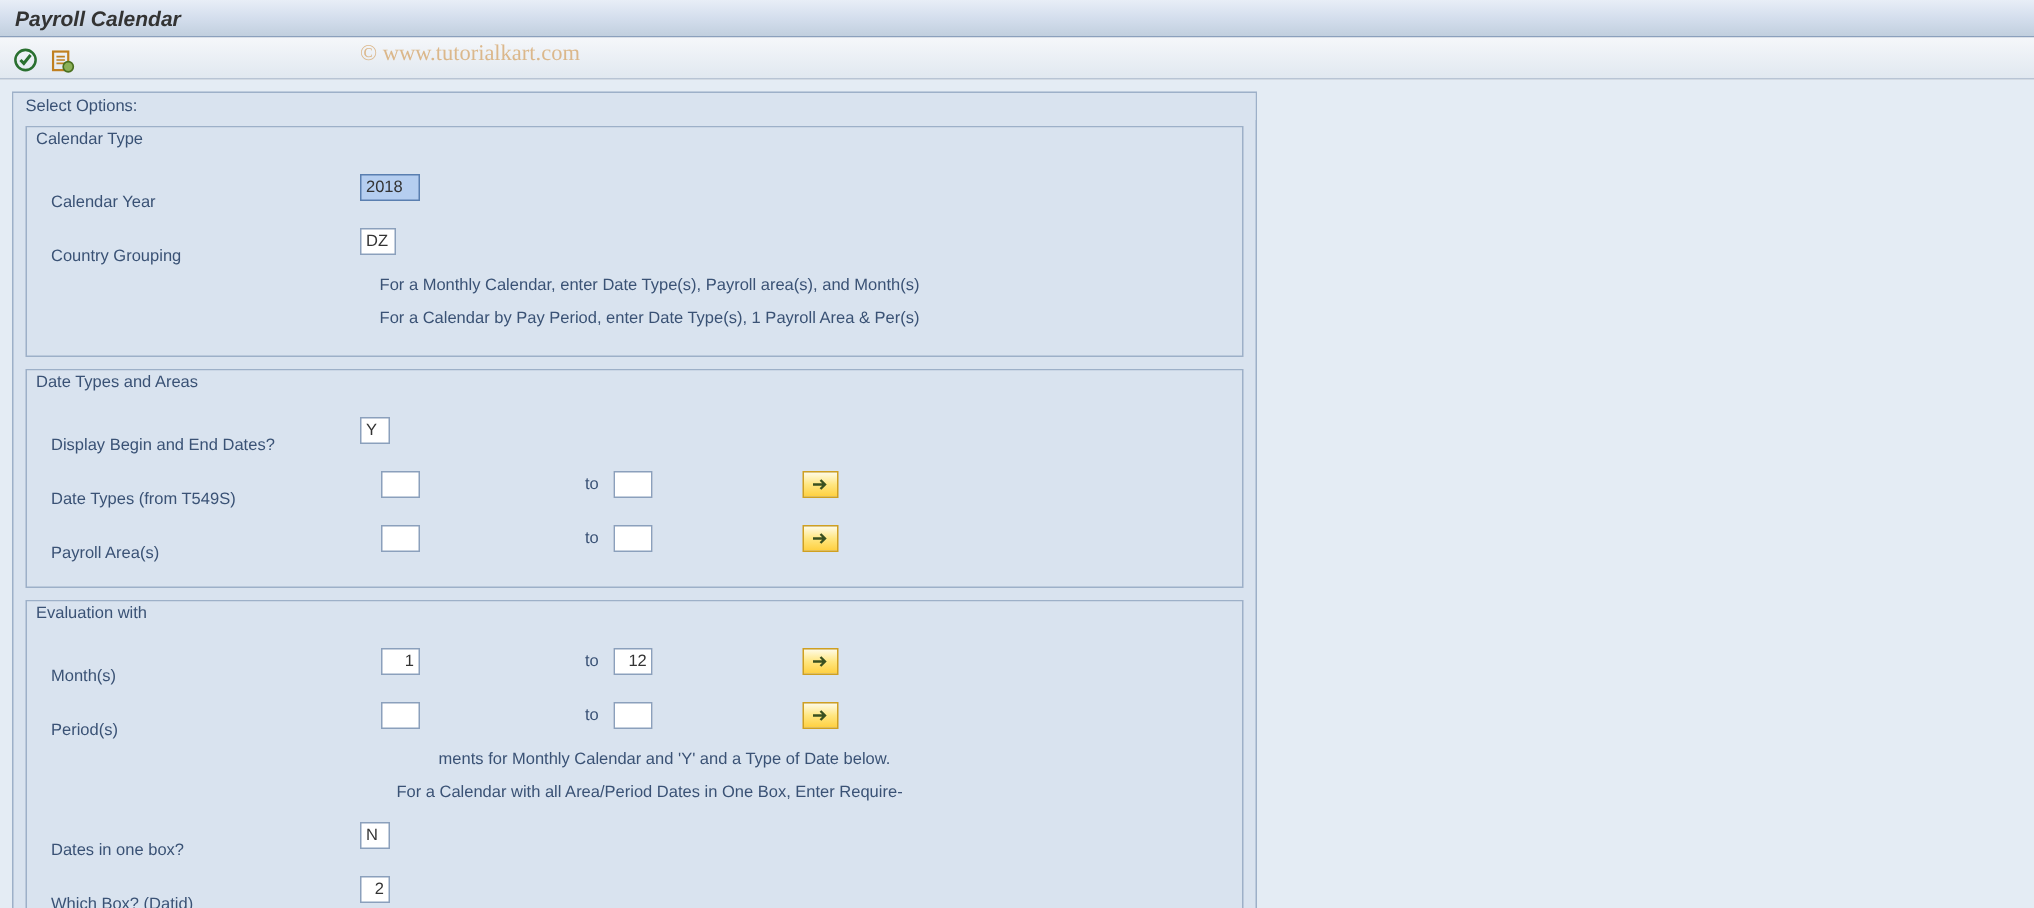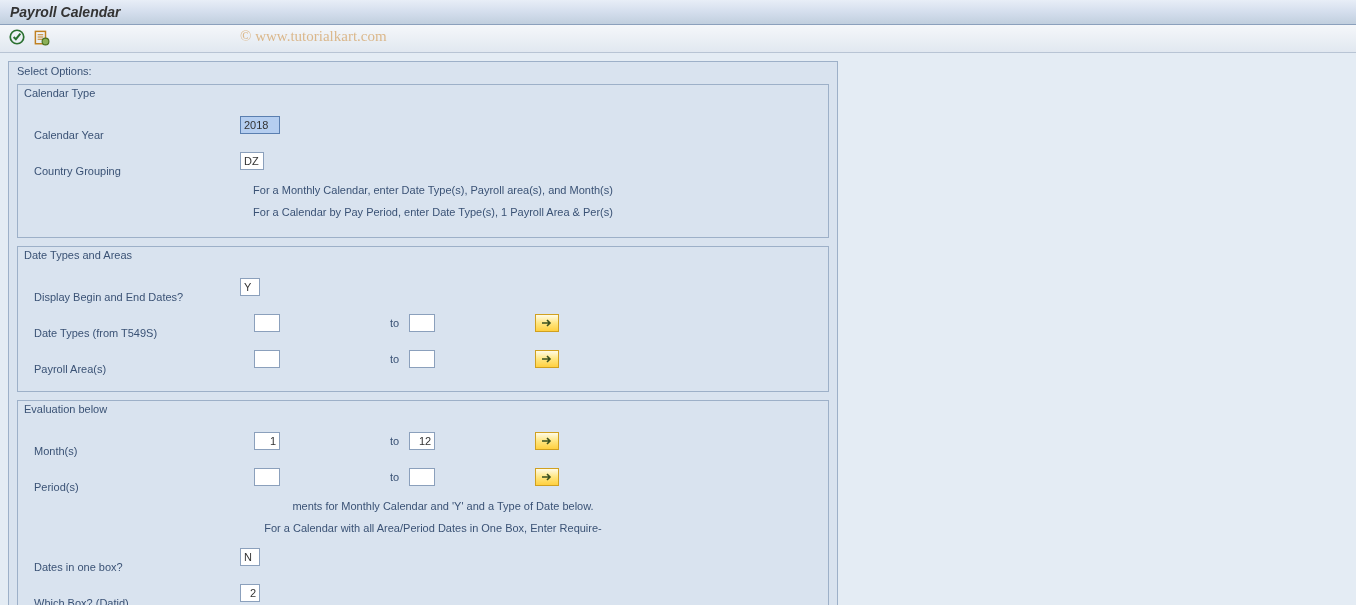--- a/index.html
+++ b/index.html
@@ -13,21 +13,21 @@
       font-style: italic;
       font-size: 14px;
       color: #333;
     }
     
     .toolbar {
       background: linear-gradient(to bottom, #f5f7fa 0%, #e1e8f0 100%);
       border-bottom: 1px solid #b8c4d4;
       padding: 3px 8px;
       display: flex;
-      align-items: flex-start;
+      align-items: flex-end;
       gap: 6px;
       position: relative;
       height: 28px;
     }
     
     .tb-icon {
       display: inline-flex;
       align-items: center;
       justify-content: center;
       width: 18px;
@@ -231,21 +231,21 @@
                 <svg viewBox="0 0 12 10">
                     <path d="M1 5 L8 5 M6 2 L9 5 L6 8" fill="none" stroke="#3a5020" stroke-width="1.6"></path>
                   </svg>
               </span>
             </div>
           </div>
         </div>
       </div>
 
       <div class="group-box">
-        <div class="group-title">Evaluation below</div>
+        <div class="group-title">Evaluation with</div>
         <div class="group-content">
           <div class="field-row range-group">
             <div class="range-from-block">
               <span class="field-label">Month(s)</span>
               <input class="field-input w-sm" style="text-align: right;" value="1">
             </div>
             <div class="range-to-block">
               <span class="to-label">to</span>
               <input class="field-input w-sm" style="text-align: right;" value="12">
               <span class="arrow-btn">

